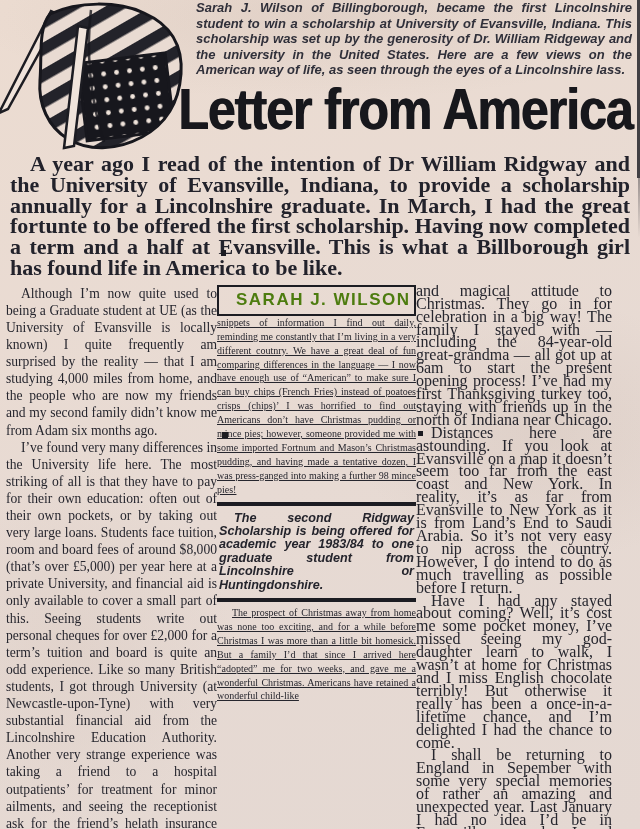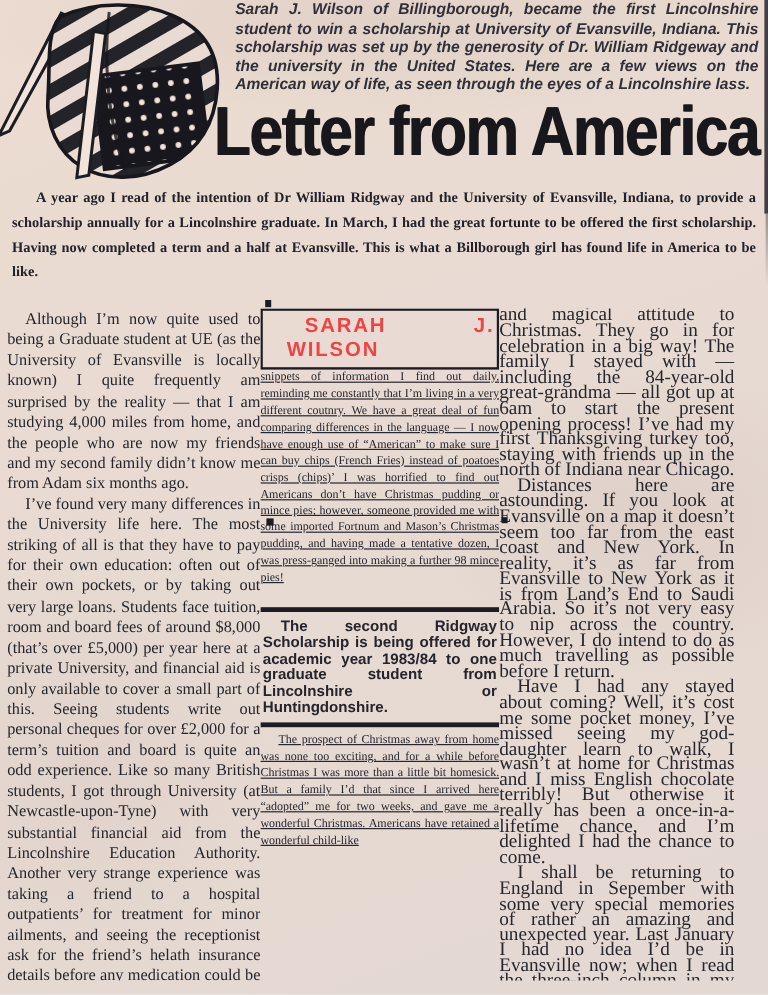--- a/index.html
+++ b/index.html
@@ -26,44 +26,44 @@
   .headline{
     position:absolute;left:178px;top:76px;margin:0;
     font-family:"Liberation Sans",sans-serif;font-weight:bold;
     font-size:50px;letter-spacing:-1px;color:#17171c;white-space:nowrap;
     transform:scaleY(1.16);transform-origin:top left;
     text-shadow:1px 0 0 #17171c;
   }
 
   
   .lead{
-    margin:2px 0 20px 0;padding:0 10px;
-    font-size:12px;line-height:20.8px;font-weight:bold;text-align:justify;
+    margin:2px 0 6px 0;padding:0 10px;
+    font-size:22px;line-height:20.8px;font-weight:bold;text-align:justify;
     text-indent:20px;color:#22222b;
   }
 
   
   .columns{display:flex;padding:0 6px;height:560px;overflow:hidden;position:relative;}
   .col{overflow:hidden;}
   .col-left{width:211px;}
   .col-mid{width:199px;}
   .col-right{width:196px;}
   .col p{margin:0;text-align:justify;text-indent:15px;}
   .col p.noindent{text-indent:0;}
   .col-left p{font-size:13.6px;line-height:17.1px;}
   .col-mid p.serif{font-size:10px;line-height:13.9px;text-decoration:underline;}
   .col-right p{font-size:16px;line-height:12.9px;}
 
   .byline-box{
     border:2.5px solid #1c1c22;text-align:center;
     font-family:"Liberation Sans",sans-serif;font-weight:bold;
-    font-size:17px;letter-spacing:1.5px;padding:3px 2px 4px 20px;
-    color:#ef4444;margin:0 2px 7px 2px;text-indent:0;
+    font-size:17px;letter-spacing:1.5px;padding:3px 2px 4px 2px;
+    color:#4d7c0f;margin:0 2px 7px 2px;text-indent:0;
   }
-  .notice{margin-top:17px;}
+  .notice{margin-top:5px;font-style:italic;}
   .rule{height:4px;background:#1c1c22;margin:4px 0;}
   .notice p{
     font-family:"Liberation Sans",sans-serif;font-weight:bold;
     font-size:12.6px;line-height:13.4px;color:#24242c;padding:2px 2px;
   }
   .mid-bottom{margin-top:6px;}
 
   
   .mark{position:absolute;background:#1b1b21;}
   .mark1{left:221px;top:250px;width:5px;height:6px;}

